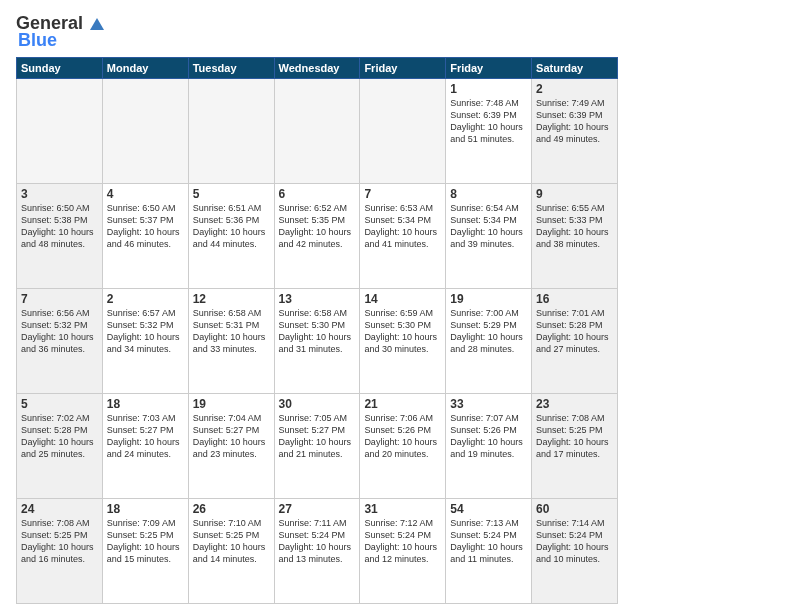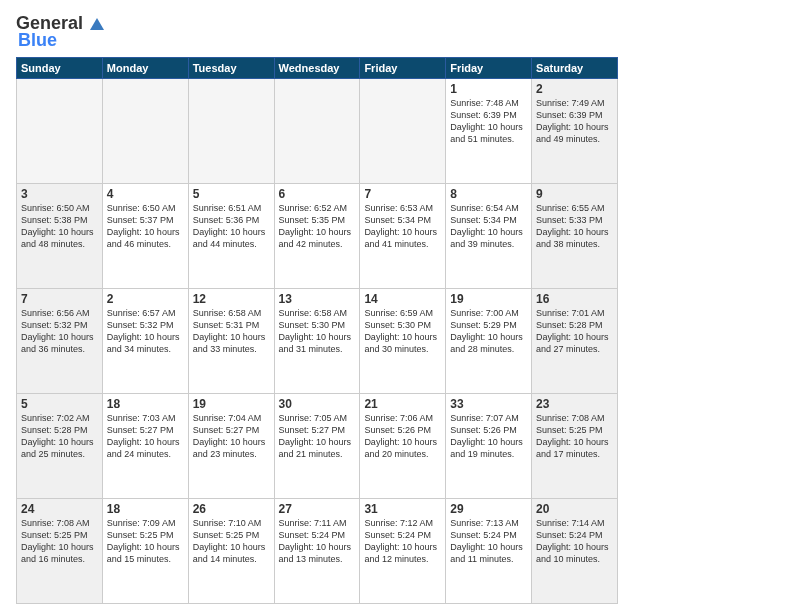--- a/index.html
+++ b/index.html
@@ -241,23 +241,23 @@
           </td>
           <td>
             <span class="day-num">27</span>
             <div class="day-info">Sunrise: 7:11 AM<br>Sunset: 5:24 PM<br>Daylight: 10 hours and 13 minutes.</div>
           </td>
           <td>
             <span class="day-num">31</span>
             <div class="day-info">Sunrise: 7:12 AM<br>Sunset: 5:24 PM<br>Daylight: 10 hours and 12 minutes.</div>
           </td>
           <td>
-            <span class="day-num">29</span>
+            <span class="day-num">54</span>
             <div class="day-info">Sunrise: 7:13 AM<br>Sunset: 5:24 PM<br>Daylight: 10 hours and 11 minutes.</div>
           </td>
           <td class="shade">
-            <span class="day-num">20</span>
+            <span class="day-num">60</span>
             <div class="day-info">Sunrise: 7:14 AM<br>Sunset: 5:24 PM<br>Daylight: 10 hours and 10 minutes.</div>
           </td>
         </tr>
       </tbody>
   </table>
 </div>
 
 </body></html>

